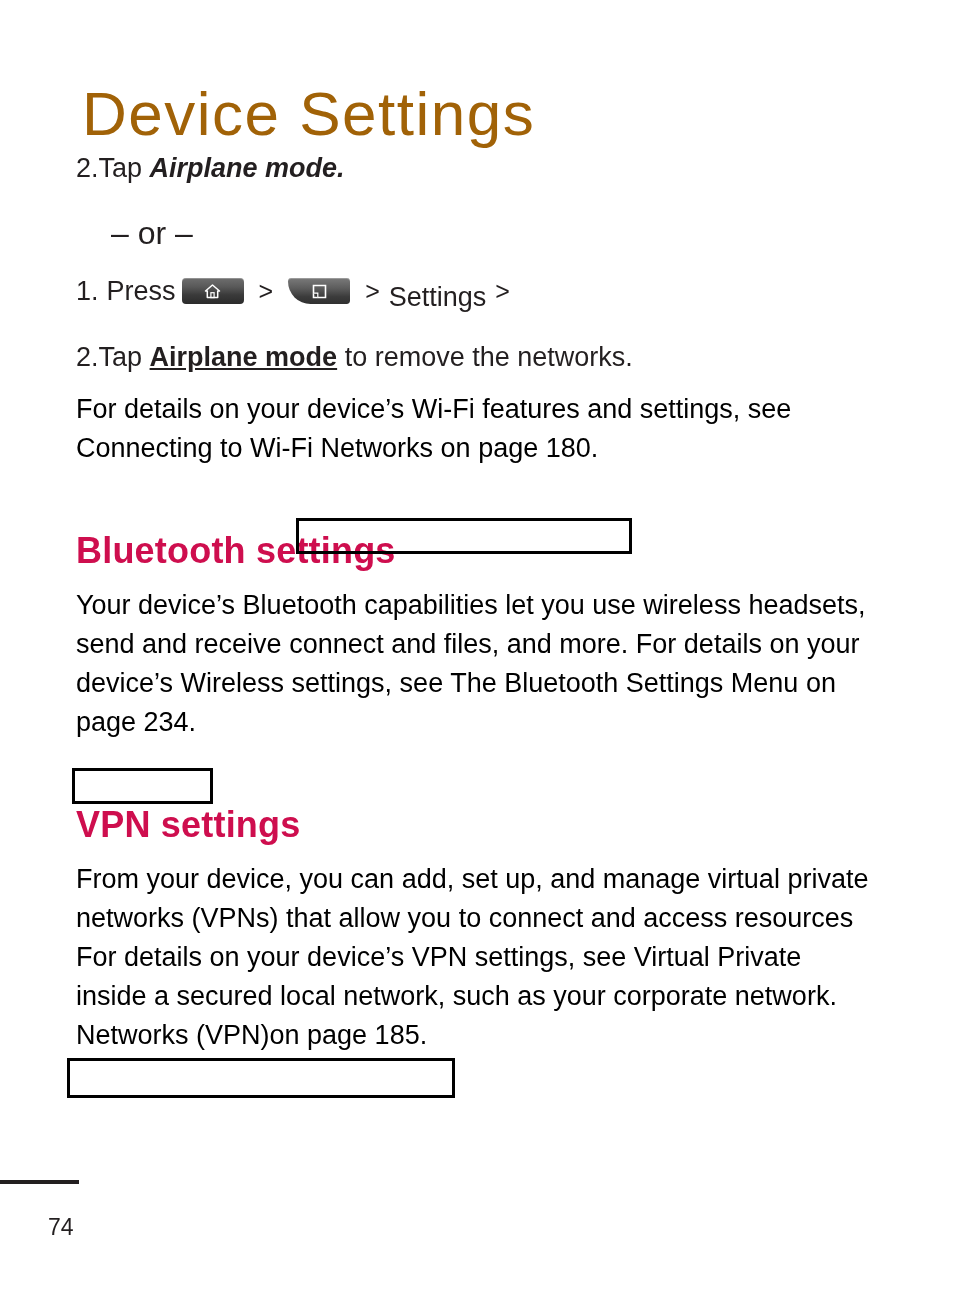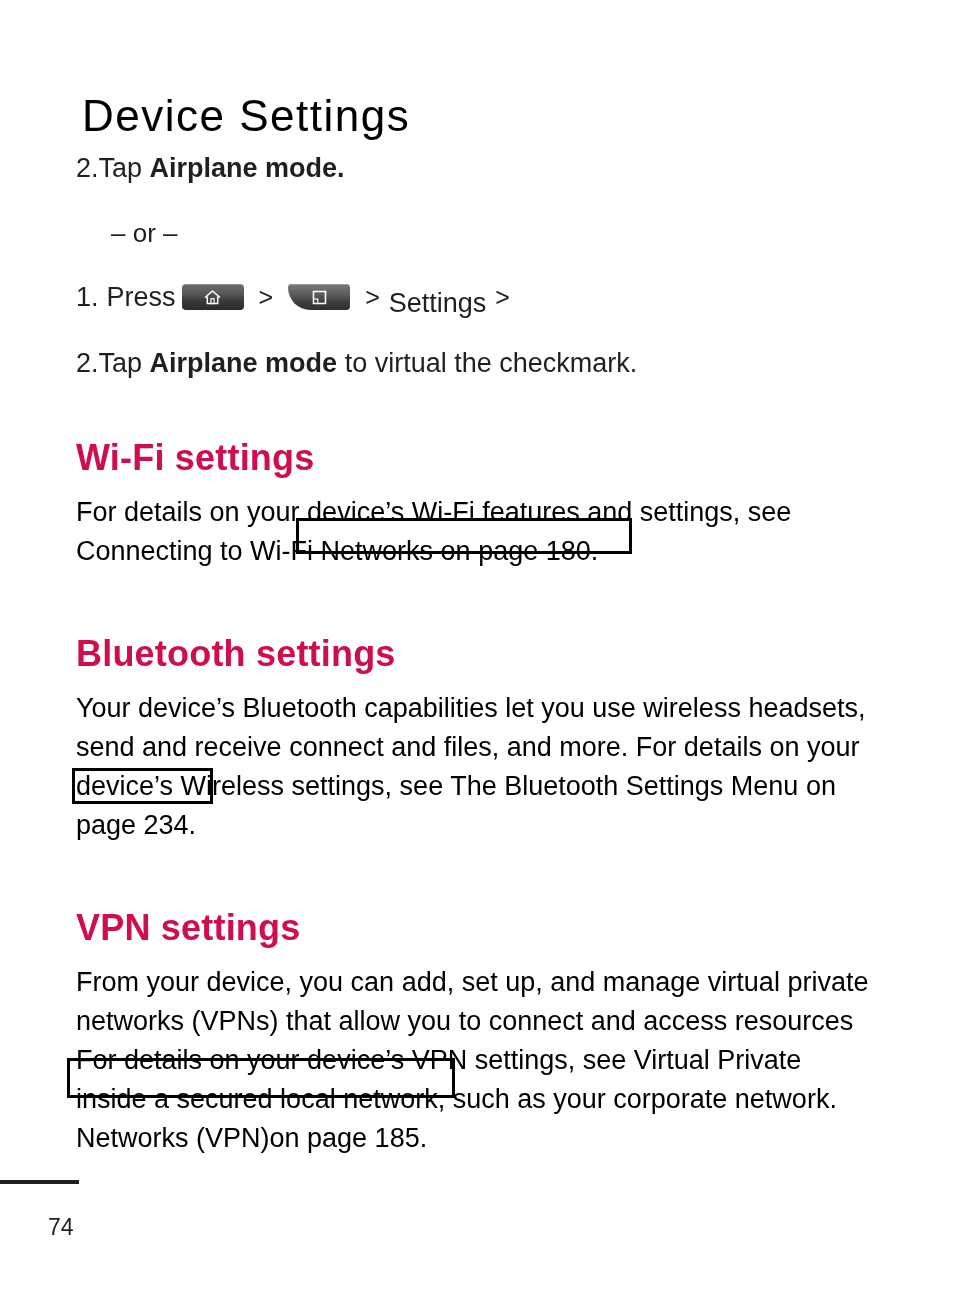--- a/index.html
+++ b/index.html
@@ -20,52 +20,52 @@
     position: absolute;
     left: 0; top: 0;
     width: 954px;
     height: 1291px;
   }
 
   
   .page-title {
     position: absolute;
     left: 82px;
-    top: 62px;
-    font-size: 44px;
+    top: 36px;
+    font-size: 62px;
     font-weight: 400;
     letter-spacing: 1.5px;
-    color: #000000;
+    color: #a16207;
     white-space: nowrap;
   }
 
   
   .content {
     position: absolute;
     left: 76px;
     top: 148px;
     width: 830px;
   }
 
   .step {
     font-size: 27px;
     line-height: 40px;
     color: #231f20;
     white-space: nowrap;
     margin-bottom: 0;
   }
-  .step b { font-weight: 700; }
+  .step b { font-weight: 700; font-style: italic; }
 
   .or-line {
-    font-size: 26px;
+    font-size: 32px;
     line-height: 34px;
     color: #231f20;
     margin-left: 35px;
     margin-top: 28px;
-    margin-bottom: 22px;
+    margin-bottom: 16px;
     white-space: nowrap;
   }
 
   .step-keys {
     display: flex;
     align-items: center;
     font-size: 27px;
     line-height: 38px;
     white-space: nowrap;
   }
@@ -99,21 +99,21 @@
     justify-content: center;
   }
   .key .glyph svg { display: block; }
 
   .step-2b {
     font-size: 27px;
     line-height: 38px;
     margin-top: 22px;
     white-space: nowrap;
   }
-  .step-2b b { font-weight: 700; }
+  .step-2b b { font-weight: 700; text-decoration: underline; }
 
   
   .section-heading {
     font-size: 36px;
     font-weight: 700;
     color: #ce0e4e;
     letter-spacing: 0.2px;
     margin: 0;
   }
   .sec-wifi  { margin-top: 55px; }
@@ -193,24 +193,23 @@
           </svg>
         </span>
       </span>
 
       <span class="gt">&gt;</span>
       <b>Settings</b>
       <span class="gt">&gt;</span>
     </div>
 
     <div class="step-2b">
-      <span>2.</span><span>Tap </span><b>Airplane mode</b><span> to virtual the checkmark.</span>
-    </div>
-
-    <h2 class="section-heading sec-wifi">Wi-Fi settings</h2>
+      <span>2.</span><span>Tap </span><b>Airplane mode</b><span> to remove the networks.</span>
+    </div>
+
     <div class="para">
       <span class="ln">For details on your device’s Wi-Fi features and settings, see</span>
       <span class="ln">Connecting to Wi-Fi Networks on page 180.</span>
     </div>
 
     <h2 class="section-heading sec-bt">Bluetooth settings</h2>
     <div class="para">
       <span class="ln">Your device’s Bluetooth capabilities let you use wireless headsets,</span>
       <span class="ln">send and receive connect and files, and more. For details on your</span>
       <span class="ln">device’s Wireless settings, see The Bluetooth Settings Menu on</span>

